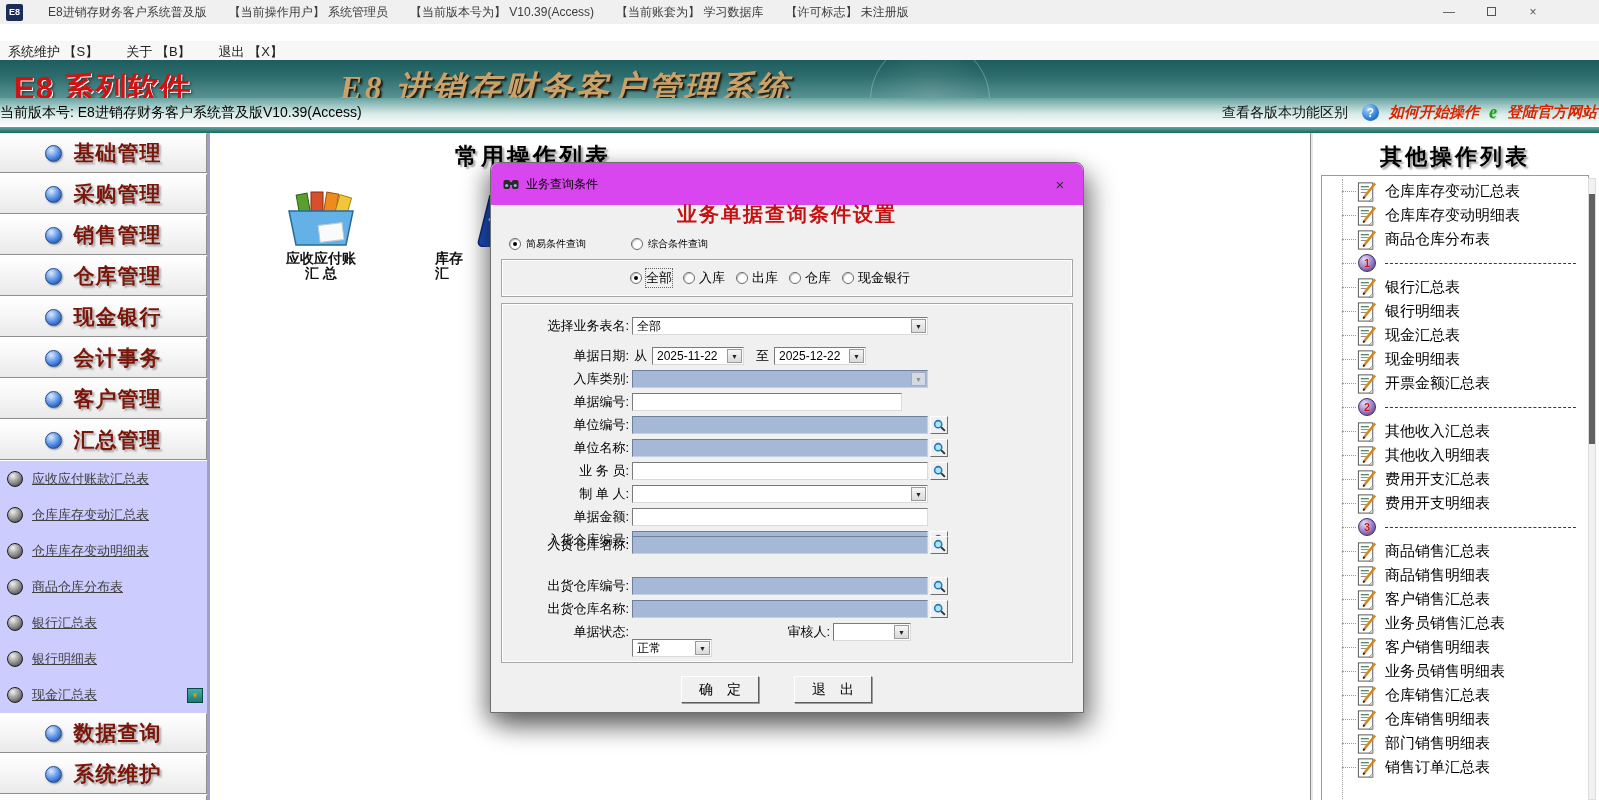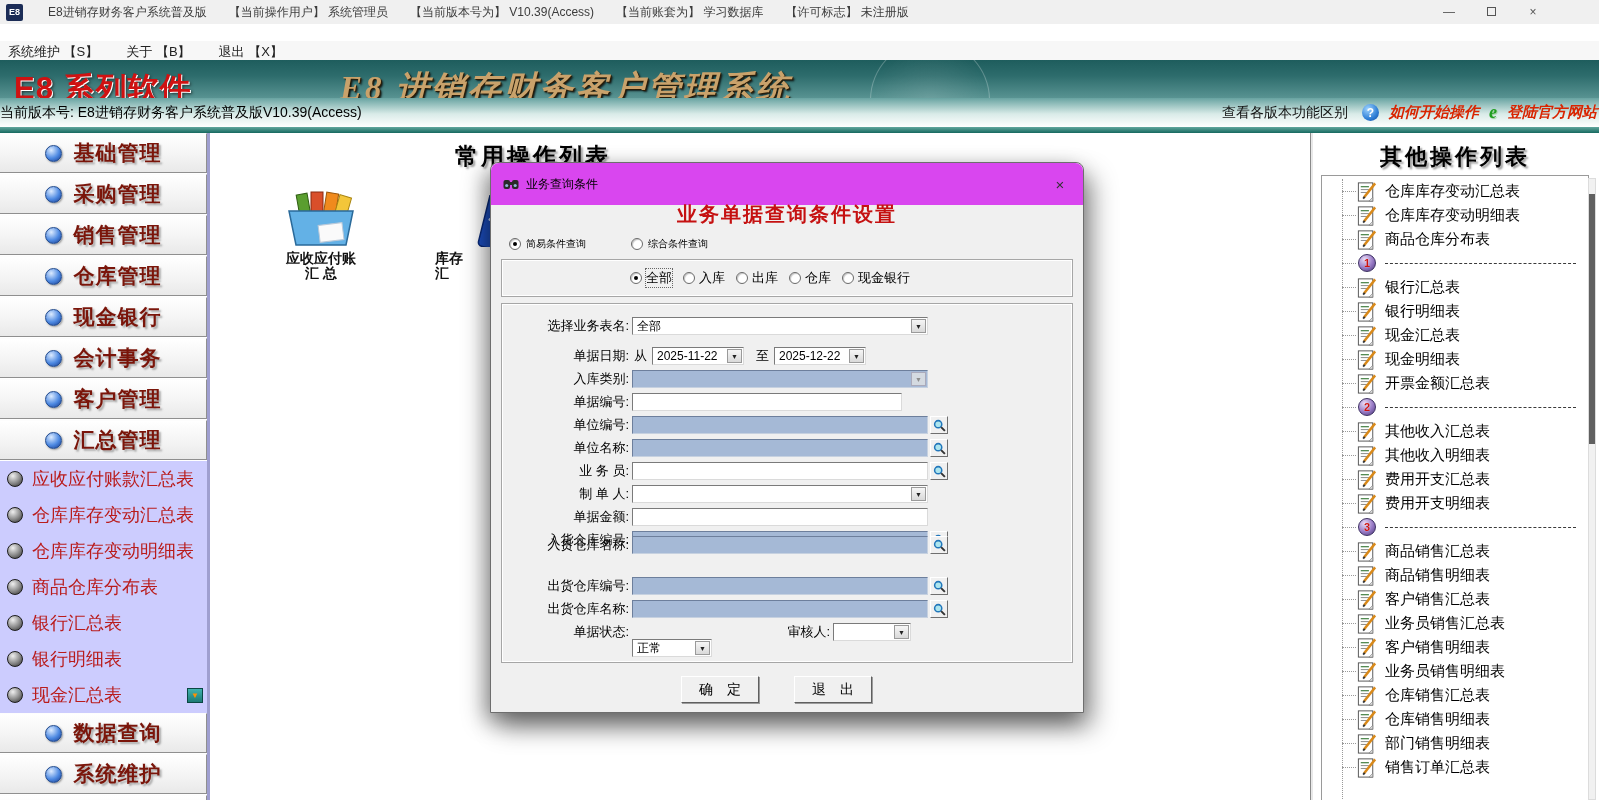--- a/index.html
+++ b/index.html
@@ -57,21 +57,21 @@
     display:flex; align-items:center; justify-content:center; gap:12px; cursor:pointer; }
   .sphere-icon { width:17px; height:17px; border-radius:50%; flex:0 0 17px;
     background:radial-gradient(circle at 35% 28%,#dcebff,#4d89e2 55%,#16388a);
     border:1px solid #20498c; box-shadow:1px 1px 2px #999; }
   .nav-label { font-size:21px; font-weight:bold; color:#7a150a; letter-spacing:1px;
     text-shadow:2px 2px 2px #a8a8a8; white-space:pre; }
   .sub-list { background:#ccccfe; position:relative; }
   .sub-item { height:36px; display:flex; align-items:center; gap:9px; padding-left:7px; cursor:pointer; }
   .orb-icon { width:16px; height:16px; border-radius:50%; flex:0 0 16px;
     background:radial-gradient(circle at 35% 28%,#efefef,#8e8e8e 52%,#2c2c2c); border:1px solid #1d1d1d; }
-  .sub-label { font-size:18px; color:#b91c1c; white-space:nowrap; }
+  .sub-label { font-size:13px; color:#404040; white-space:nowrap;text-decoration:underline; }
   .drop-btn { position:absolute; right:4px; bottom:10px; width:16px; height:15px;
     background:linear-gradient(180deg,#41b2ae,#1d7a74); border:1px solid #0a4743;
     color:#ff9000; font-size:8px; line-height:13px; text-align:center; padding:0; cursor:pointer; }
 
   
   .content { position:absolute; left:213px; top:133px; right:289px; bottom:0; background:#fff; }
   .content-heading { position:absolute; left:242px; top:8px; font-size:23px; font-weight:bold;
     letter-spacing:3px; color:#000; text-shadow:2px 2px 2px #a0a0a0; }
   .desk-icon { position:absolute; width:120px; text-align:center; }
   .desk-icon-1 { left:48px; top:58px; }

